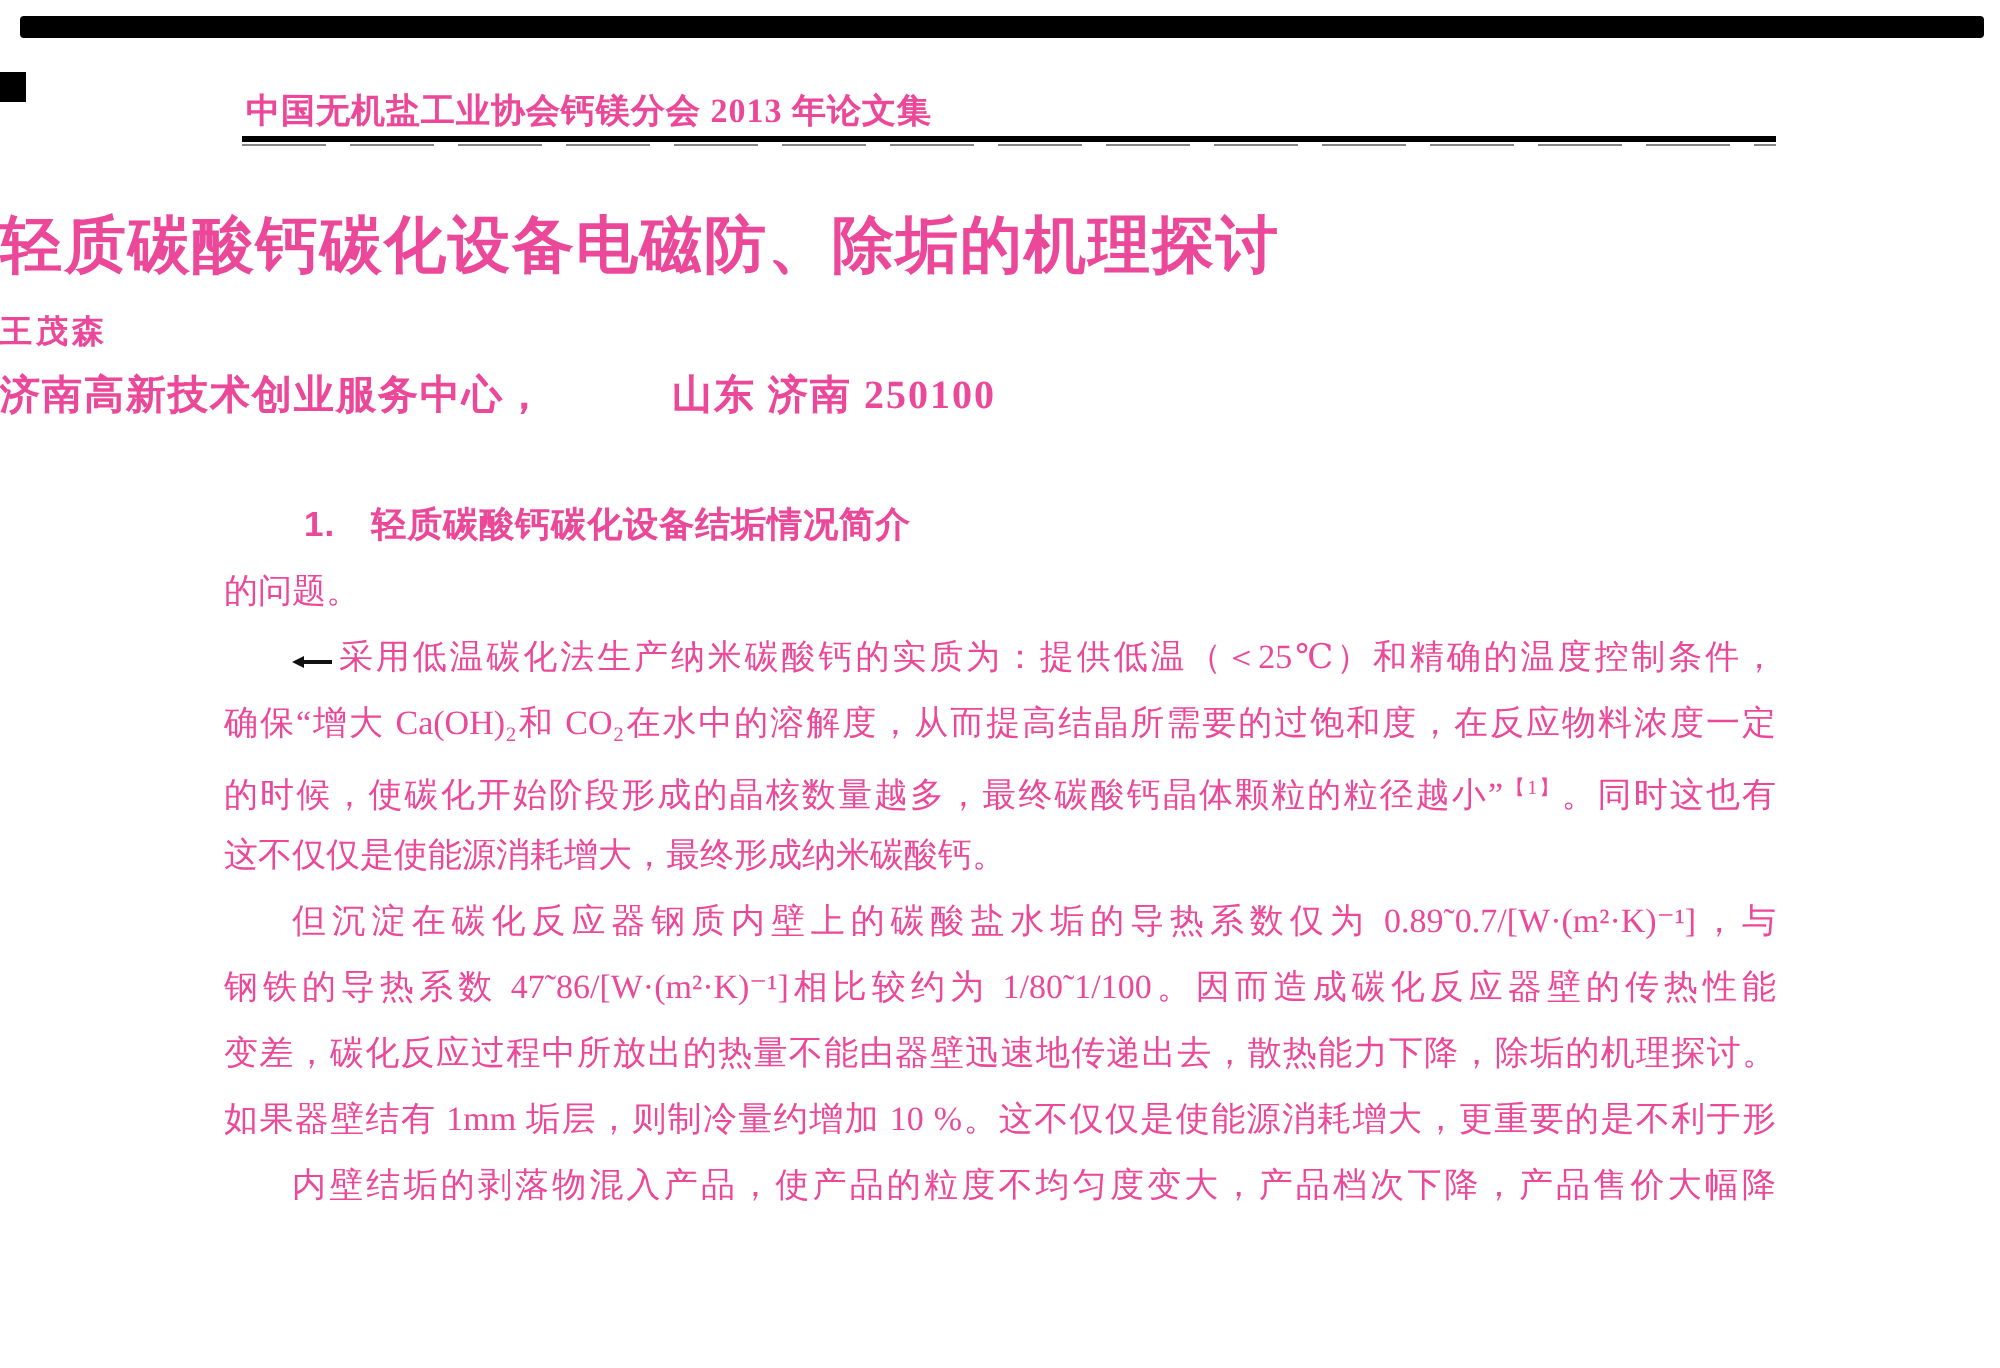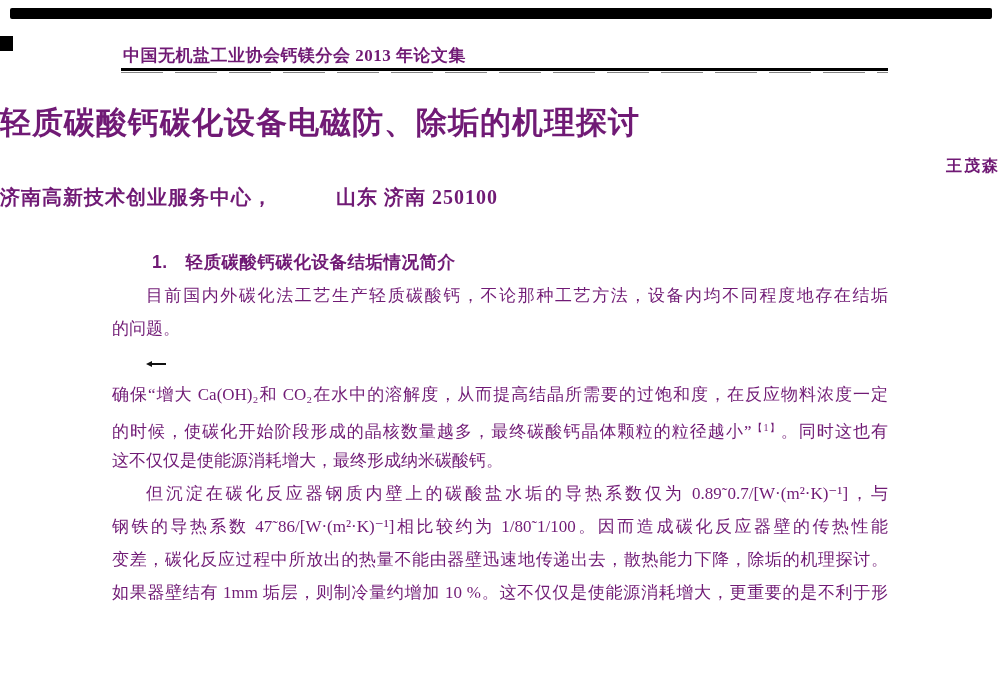--- a/index.html
+++ b/index.html
@@ -6,21 +6,21 @@
     margin: 0;
     padding: 0;
     background: #ffffff;
   }
   .page {
     position: relative;
     width: 1000px;
     height: 684px;
     background: #ffffff;
     overflow: hidden;
-    color: #701a75;
+    color: #ec4899;
     font-family: "Liberation Serif", "DejaVu Serif", serif;
   }
 
   
   .artifact-top-bar {
     position: absolute;
     left: 10px; top: 8px;
     width: 982px; height: 11px;
     background: #000;
     border-radius: 2px;
@@ -58,21 +58,21 @@
     left: 0; right: 0; top: 102px;
     text-align: left;
     font-size: 31px;
     font-weight: 800;
     letter-spacing: 1px;
     white-space: pre;
   }
   .doc-author {
     position: absolute;
     left: 0; right: 0; top: 156px;
-    text-align: right;
+    text-align: left;
     font-size: 16px;
     font-weight: 700;
     letter-spacing: 2px;
     white-space: pre;
   }
   .doc-affiliation {
     position: absolute;
     left: 0; right: 0; top: 184px;
     text-align: left;
     font-size: 20px;
@@ -157,25 +157,25 @@
 
   <div class="doc-title">轻质碳酸钙碳化设备电磁防、除垢的机理探讨</div>
 
   <div class="doc-author">王茂森</div>
 
   <div class="doc-affiliation">济南高新技术创业服务中心，　　　山东 济南 250100</div>
 
   <div class="section-heading">1.　轻质碳酸钙碳化设备结垢情况简介</div>
 
   <div class="body-text">
-      <div class="line indent">目前国内外碳化法工艺生产轻质碳酸钙，不论那种工艺方法，设备内均不同程度地存在结垢</div>
       <div class="line end">的问题。</div>
-      <div class="line indent"><span class="pen-mark"></span></div>
+      <div class="line indent"><span class="pen-mark"></span><span>采用低温碳化法生产纳米碳酸钙的实质为：提供低温（＜25℃）和精确的温度控制条件，</span></div>
       <div class="line">确保“增大 Ca(OH)₂和 CO₂在水中的溶解度，从而提高结晶所需要的过饱和度，在反应物料浓度一定</div>
       <div class="line"><span>的时候，使碳化开始阶段形成的晶核数量越多，最终碳酸钙晶体颗粒的粒径越小”</span><span class="cite-sup">【1】</span><span>。同时这也有</span></div>
       <div class="line end">这不仅仅是使能源消耗增大，最终形成纳米碳酸钙。</div>
       <div class="line indent">但沉淀在碳化反应器钢质内壁上的碳酸盐水垢的导热系数仅为 0.89˜0.7/[W·(m²·K)⁻¹]，与</div>
       <div class="line">钢铁的导热系数 47˜86/[W·(m²·K)⁻¹]相比较约为 1/80˜1/100。因而造成碳化反应器壁的传热性能</div>
       <div class="line">变差，碳化反应过程中所放出的热量不能由器壁迅速地传递出去，散热能力下降，除垢的机理探讨。</div>
       <div class="line">如果器壁结有 1mm 垢层，则制冷量约增加 10 %。这不仅仅是使能源消耗增大，更重要的是不利于形</div>
+      <div class="line indent">内壁结垢的剥落物混入产品，使产品的粒度不均匀度变大，产品档次下降，产品售价大幅降</div>
     </div>
 
 </div>
 
 </body></html>

